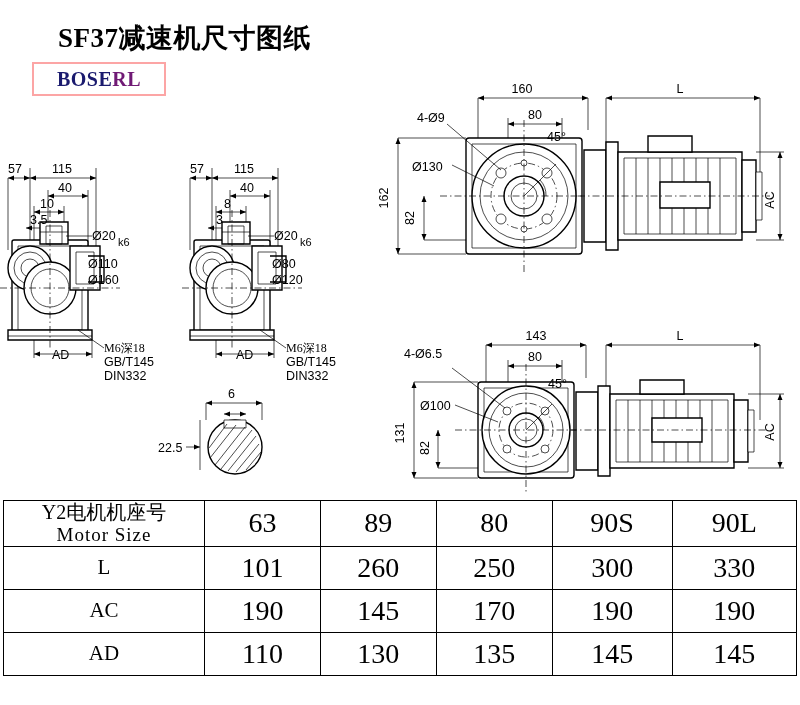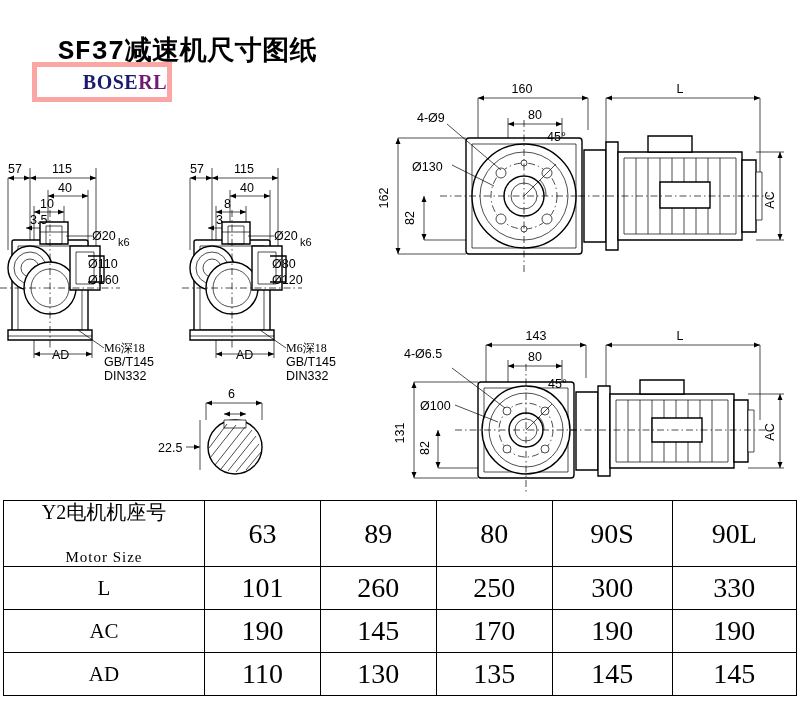--- a/index.html
+++ b/index.html
@@ -7,28 +7,28 @@
     width:800px;height:705px;
     background:#ffffff;
     font-family:"Liberation Sans", sans-serif;
     color:#000;
     position:relative;
     overflow:hidden;
   }
   .page{position:absolute;inset:0;}
   .abs{position:absolute;}
   .ttl{
-    left:58px;top:32px;
-    font-family:Liberation Mono, monospace;
+    left:58px;top:20px;
+    font-family:Liberation Serif, serif;
     font-weight:bold;font-size:27px;letter-spacing:0.5px;
   }
   .logo{
     left:32px;top:62px;width:130px;height:30px;
-    border:5px solid #fca5a5;
-    display:flex;align-items:center;justify-content:flex-end;
+    border:2px solid #fca5a5;
+    display:flex;align-items:center;justify-content:center;
     font-family:"Liberation Serif", serif;
     font-weight:bold;font-size:20px;color:#1a1a6e;
     letter-spacing:0.5px;
   }
   .logo .r{color:#701a75;}
   svg{position:absolute;left:0;top:0;}
   .dimtxt{font-family:"Liberation Sans", sans-serif;font-size:12.5px;fill:#000;}
   .dimtxt.sm{font-size:11px;}
   .dimtxt.cn{font-family:"Liberation Serif", serif;font-size:12px;}
   line,path,circle,rect,polyline,polygon{vector-effect:non-scaling-stroke;}
@@ -49,21 +49,21 @@
     height:42px;
     padding:0;
   }
   table.spec td.head{
     width:200px;
     font-size:20px;
     line-height:1.15;
     text-align:center;
   }
   table.spec td.head .cn{font-size:20px;}
-  table.spec td.head .en{font-size:15px;letter-spacing:1px;margin-top:25px;}
+  table.spec td.head .en{font-size:19px;letter-spacing:1px;}
   table.spec td.lbl{font-size:21px;}
 </style>
 </head>
 <body>
 
 <div class="page">
 
   <div class="abs ttl">SF37减速机尺寸图纸</div>
 
   <div class="abs logo">

